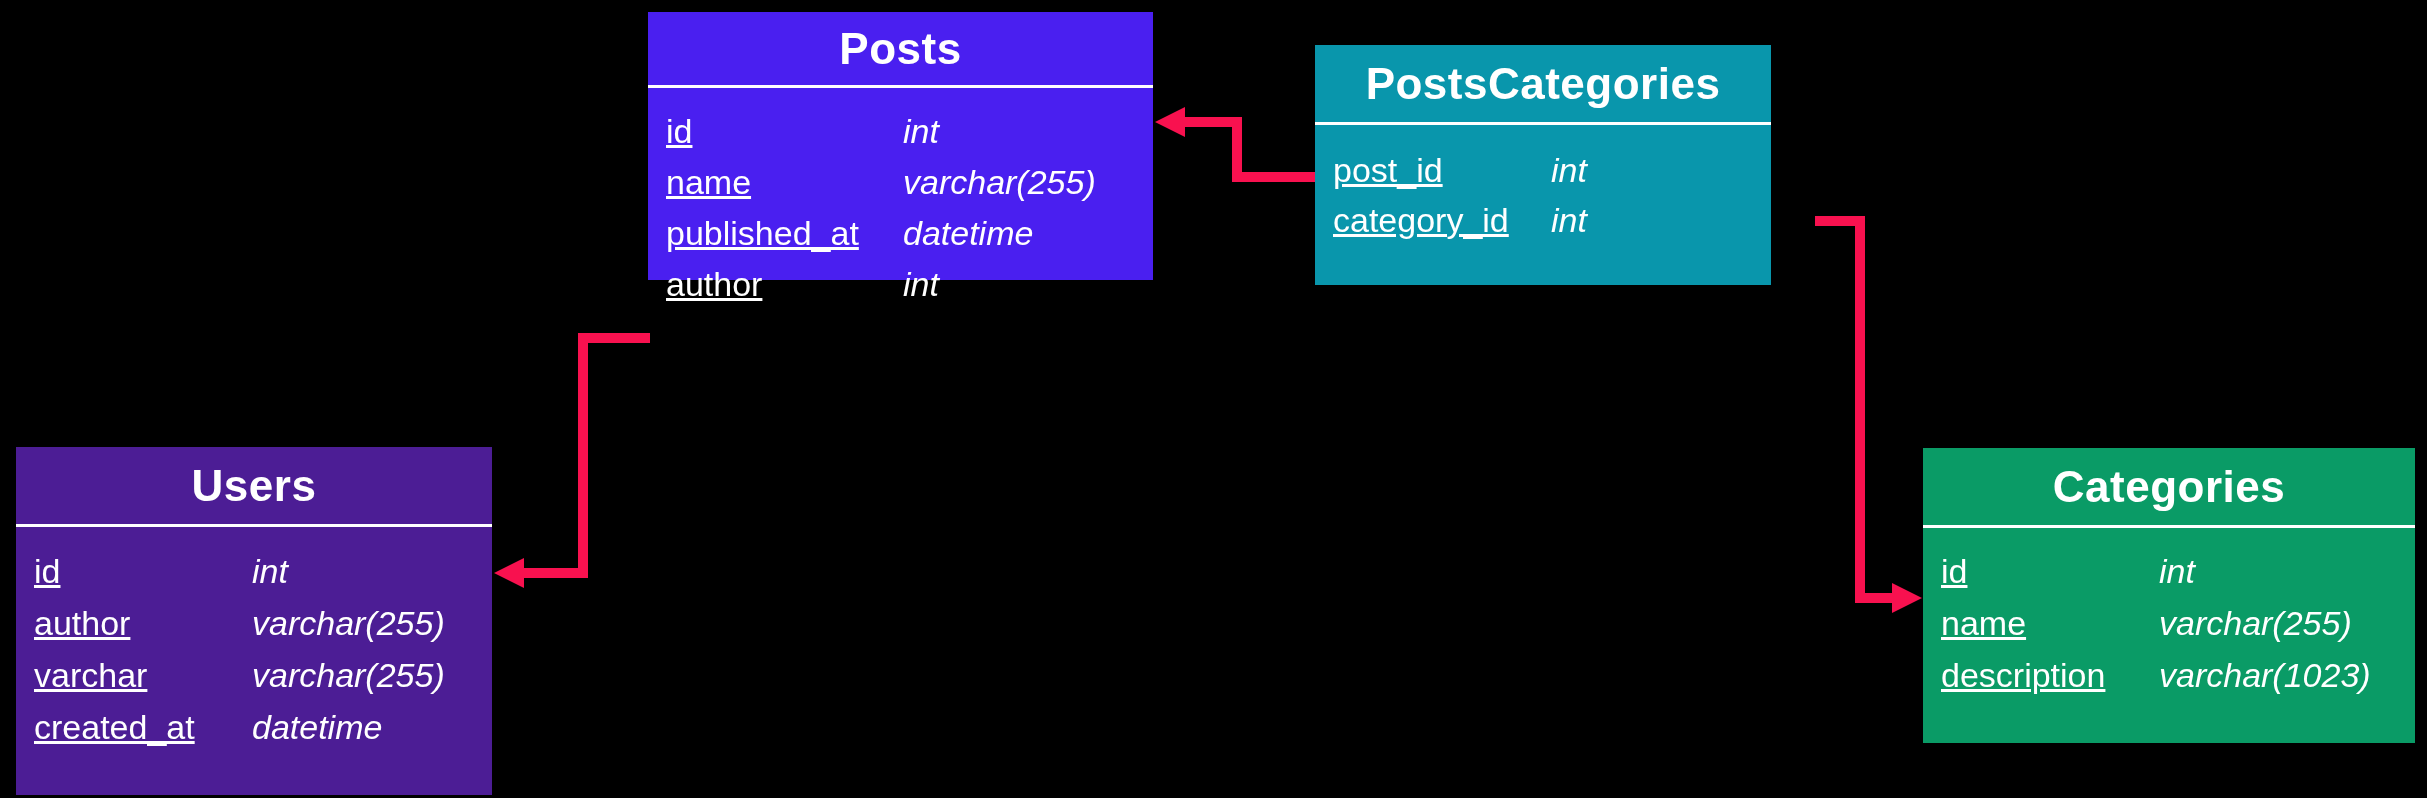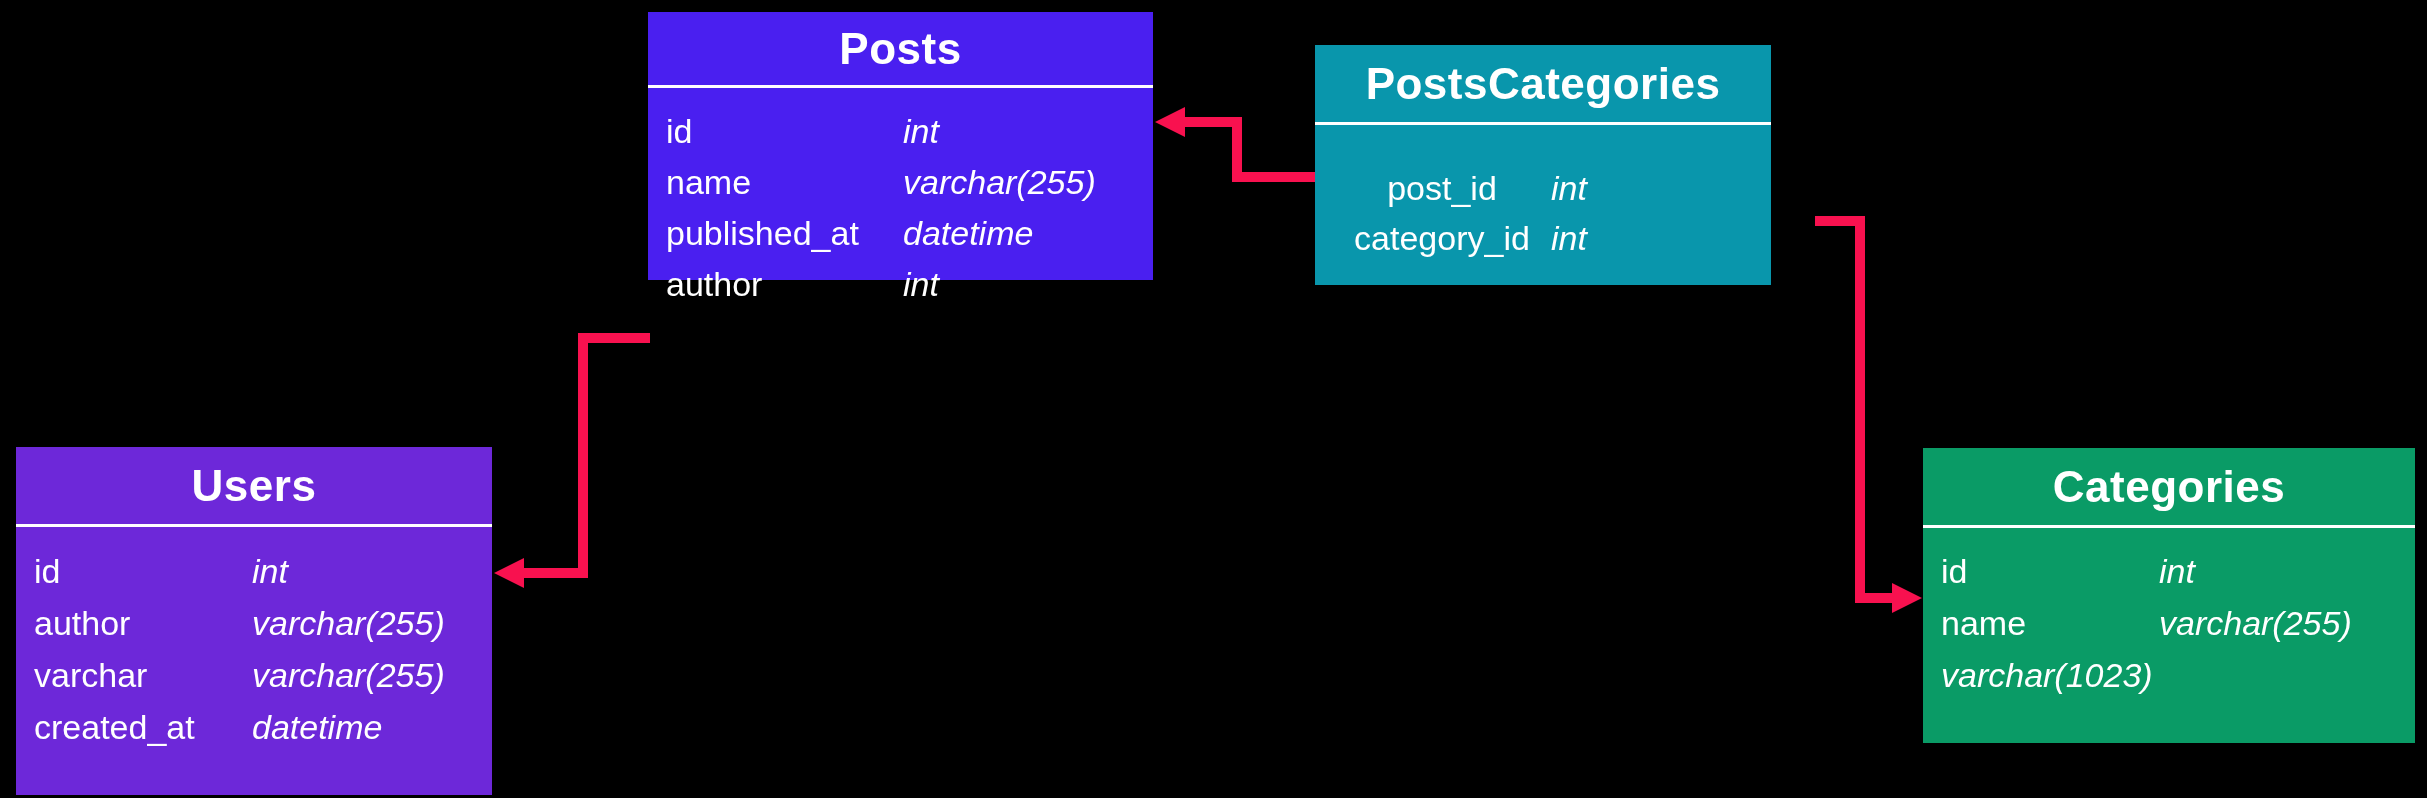--- a/index.html
+++ b/index.html
@@ -39,31 +39,32 @@
   .frow {
     display: flex;
     align-items: center;
     height: 51px;
     font-size: 34px;
   }
   .fname {
     flex: none;
     width: 218px;
     white-space: nowrap;
+    text-decoration: underline;
   }
   .ftype {
     font-style: italic;
     white-space: nowrap;
   }
   
   #table-posts            { left: 648px;  top: 12px;  width: 505px; height: 268px; }
   #table-posts .thead     { height: 76px; }
   #table-posts .fname     { width: 237px; }
   #table-postscategories  { left: 1315px; top: 45px;  width: 456px; height: 240px; }
-  #table-postscategories .tbody { padding-top: 38px; text-align: center; }
+  #table-postscategories .tbody { padding-top: 20px; }
   #table-postscategories .frow  { height: 50px; }
   #table-users            { left: 16px;   top: 447px; width: 476px; height: 348px; }
   #table-users .frow      { height: 52px; }
   #table-categories       { left: 1923px; top: 448px; width: 492px; height: 295px; }
   #table-categories .tbody { padding-top: 17px; }
   #table-categories .frow  { height: 52px; }
   
   #relations-layer {
     position: absolute;
     left: 0;
@@ -105,21 +106,21 @@
         <span class="fname">post_id</span>
         <span class="ftype">int</span>
       </div>
       <div class="frow">
         <span class="fname">category_id</span>
         <span class="ftype">int</span>
       </div>
     </div>
   </div>
 
-  <div class="dbtable" id="table-users" style="background-color: #6d28d9;">
+  <div class="dbtable" id="table-users" style="background-color: #4c1d95;">
     <div class="thead">Users</div>
     <div class="tbody">
       <div class="frow">
         <span class="fname">id</span>
         <span class="ftype">int</span>
       </div>
       <div class="frow">
         <span class="fname">author</span>
         <span class="ftype">varchar(255)</span>
       </div>
@@ -139,20 +140,21 @@
     <div class="tbody">
       <div class="frow">
         <span class="fname">id</span>
         <span class="ftype">int</span>
       </div>
       <div class="frow">
         <span class="fname">name</span>
         <span class="ftype">varchar(255)</span>
       </div>
       <div class="frow">
+        <span class="fname">description</span>
         <span class="ftype">varchar(1023)</span>
       </div>
     </div>
   </div>
 
   <svg id="relations-layer" width="2427" height="798" viewBox="0 0 2427 798">
     <defs>
       <marker id="arrowhead" viewBox="0 0 10 10" refX="3" refY="5" markerWidth="3" markerHeight="3" orient="auto">
         <path d="M 0 0 L 10 5 L 0 10 z" fill="#f8114f"></path>
       </marker>

